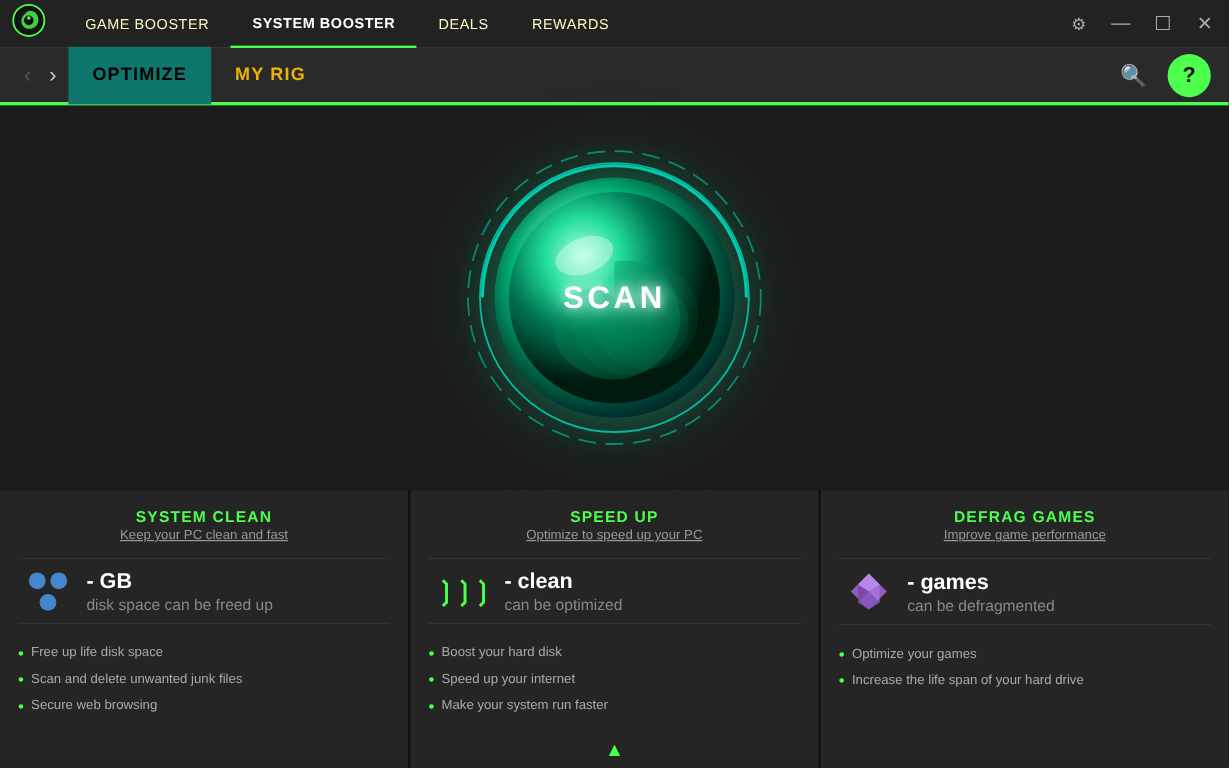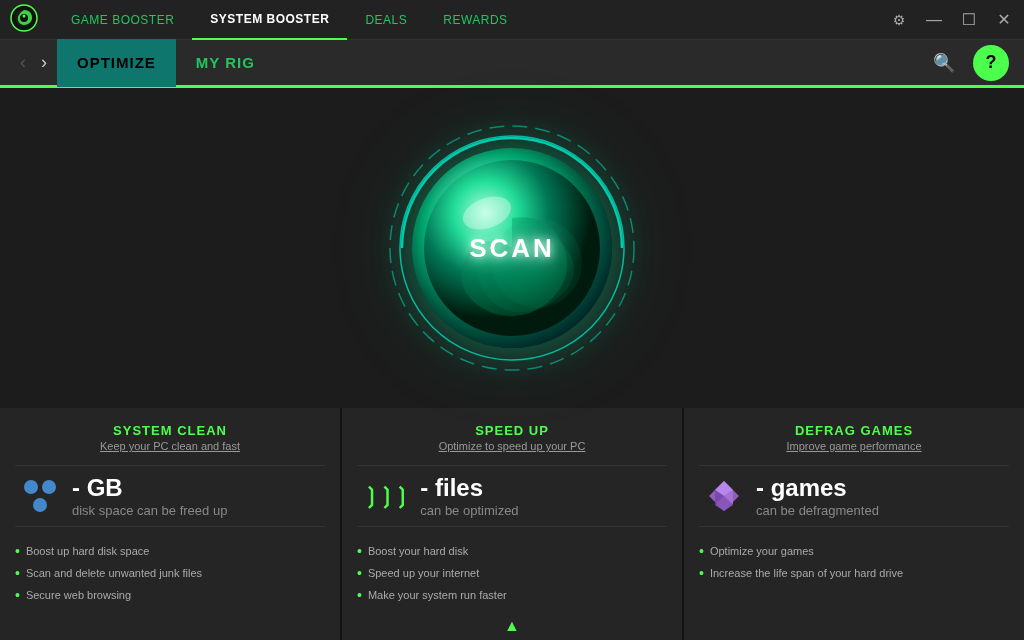--- a/index.html
+++ b/index.html
@@ -19,21 +19,21 @@
       background: #222;
       height: 40px;
       padding: 0 10px;
       border-bottom: 1px solid #333;
     }
     .nav-tab {
       padding: 0 18px;
       height: 40px;
       display: flex;
       align-items: center;
-      color: #22c55e;
+      color: #fef9c3;
       font-size: 12px;
       font-weight: 500;
       cursor: pointer;
       letter-spacing: 0.5px;
     }
     .nav-tab.active { color: #fff; font-weight: 700; border-bottom: 2px solid #4cff4c; text-align: center; }
     .title-spacer { flex: 1; }
     .window-controls {
       display: flex;
       gap: 15px;
@@ -66,21 +66,21 @@
     .sub-nav-arrow.active { color: #ccc; }
     .sub-nav-tab {
       padding: 0 20px;
       height: 48px;
       display: flex;
       align-items: center;
       font-size: 15px;
       font-weight: 700;
       letter-spacing: 1px;
       cursor: pointer;
-      color: #22c55e;
+      color: #eab308;
     }
     .sub-nav-tab.active {
       color: #fff;
       background: #0f766e;
       color: #000;
     }
     .sub-nav-spacer { flex: 1; }
     .sub-nav-icons {
       display: flex;
       gap: 10px;
@@ -233,21 +233,21 @@
       align-items: center;
       justify-content: center;
     }
 
     .card-stat-info {
       display: flex;
       flex-direction: column;
     }
 
     .card-stat-value {
-      font-size: 24px;
+      font-size: 18px;
       font-weight: 700;
       color: #fff;
     }
 
     .card-stat-desc {
       font-size: 13px;
       color: #888;
       margin-top: 1px;
     }
 
@@ -438,37 +438,37 @@
             <div class="person-dot tr" style="background:#4488cc; border-radius:50%; width:14px;height:14px;"></div>
             <div class="person-dot bottom" style="background:#4488cc; border-radius:50%; width:14px;height:14px;"></div>
           </div>
         </div>
         <div class="card-stat-info">
           <div class="card-stat-value">- GB</div>
           <div class="card-stat-desc">disk space can be freed up</div>
         </div>
       </div>
       <ul class="card-bullets">
-        <li>Boost up hard disk space</li>
+        <li>Free up life disk space</li>
         <li>Scan and delete unwanted junk files</li>
         <li>Secure web browsing</li>
       </ul>
     </div>
 
     <div class="card">
       <div class="card-header">
         <div class="card-title">SPEED UP</div>
         <div class="card-subtitle">Optimize to speed up your PC</div>
       </div>
       <div class="card-stats">
         <div class="card-icon">
           <span class="icon-arrows" style="color:#4cff4c; font-size:22px; letter-spacing:-3px; font-weight:900;">❳❳❳</span>
         </div>
         <div class="card-stat-info">
-          <div class="card-stat-value">- files</div>
+          <div class="card-stat-value">- clean</div>
           <div class="card-stat-desc">can be optimized</div>
         </div>
       </div>
       <ul class="card-bullets">
         <li>Boost your hard disk</li>
         <li>Speed up your internet</li>
         <li>Make your system run faster</li>
       </ul>
     </div>
 

